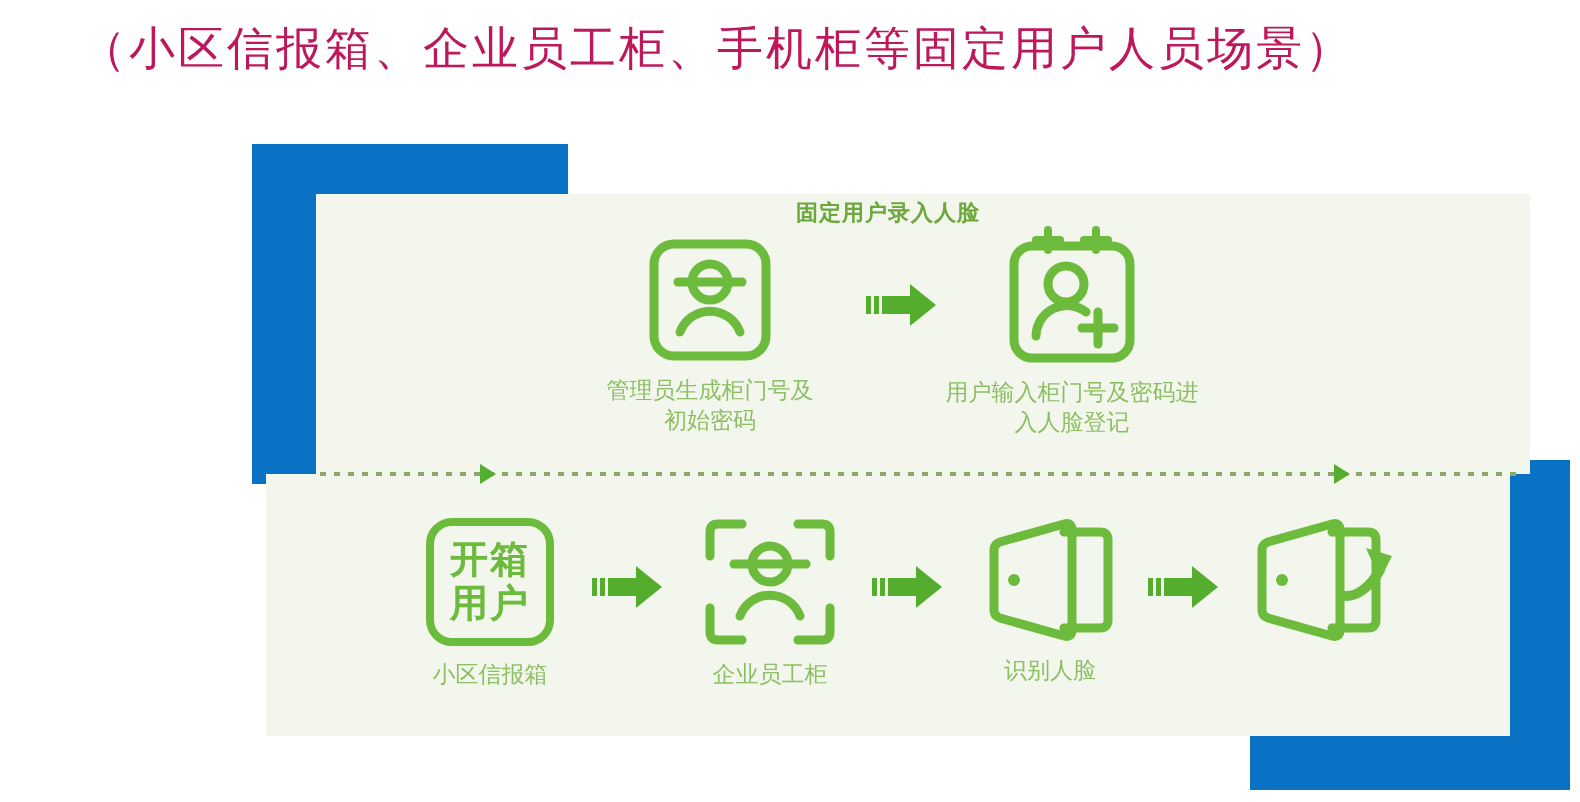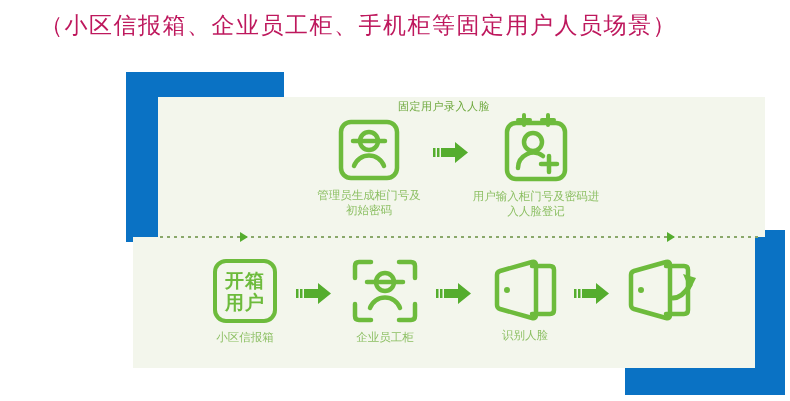--- a/index.html
+++ b/index.html
@@ -115,21 +115,21 @@
   #divider-marker-1 { left: 240px; }
   #divider-marker-2 { left: 667px; }
 
   
   #top-flow-heading {
     position: absolute;
     left: 398px;
     top: 99px;
     font-size: 11px;
     color: #6da83c;
-    font-weight: normal;
+    font-weight: bold;
     letter-spacing: 0.5px;
     white-space: nowrap;
   }
 
   .flow-step {
     position: absolute;
     text-align: center;
   }
   .flow-icon-wrap {
     display: flex;
@@ -138,21 +138,21 @@
   }
   .flow-label {
     color: #8cbf63;
     font-size: 11.5px;
     line-height: 15px;
     margin-top: 6px;
     white-space: nowrap;
   }
   .flow-label.two-line { white-space: normal; }
 
-  #step-admin  { left: 314px; top: 118px; width: 110px; }
+  #step-admin  { left: 300px; top: 118px; width: 110px; }
   #step-enroll { left: 471px; top: 113px; width: 130px; }
 
   #step-input  { left: 190px; top: 258px; width: 110px; }
   #step-face   { left: 330px; top: 258px; width: 110px; }
   #step-door   { left: 470px; top: 258px; width: 110px; }
   #step-take   { left: 608px; top: 258px; width: 110px; }
 
   
   .flow-arrow {
     position: absolute;

